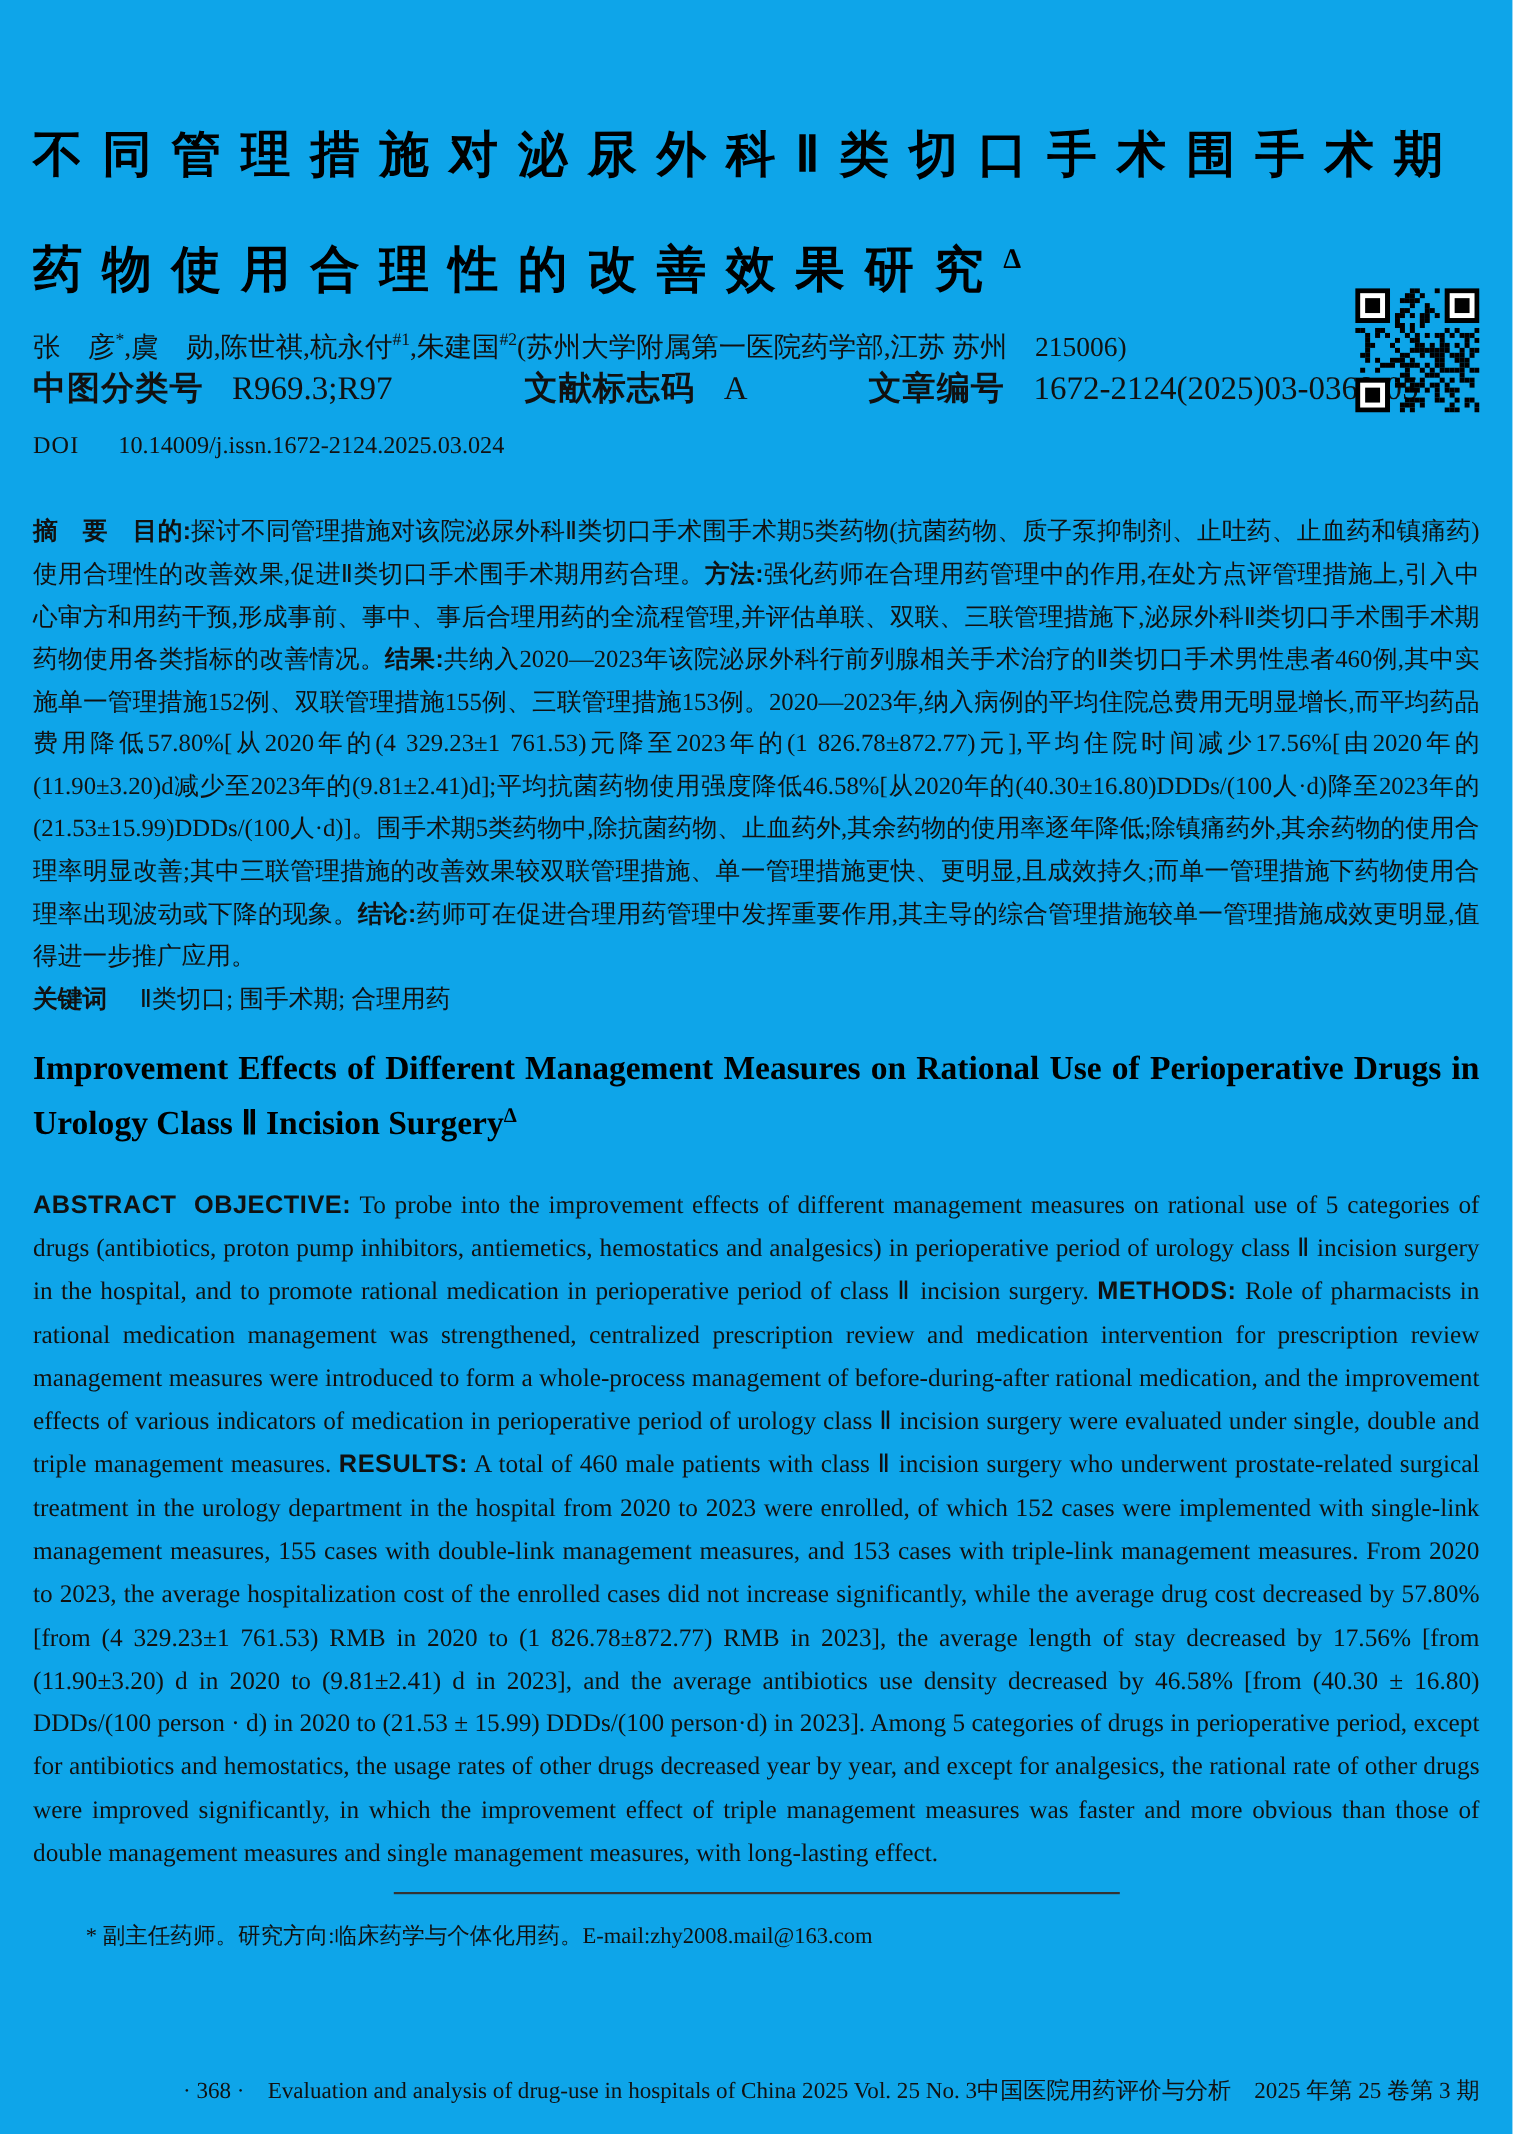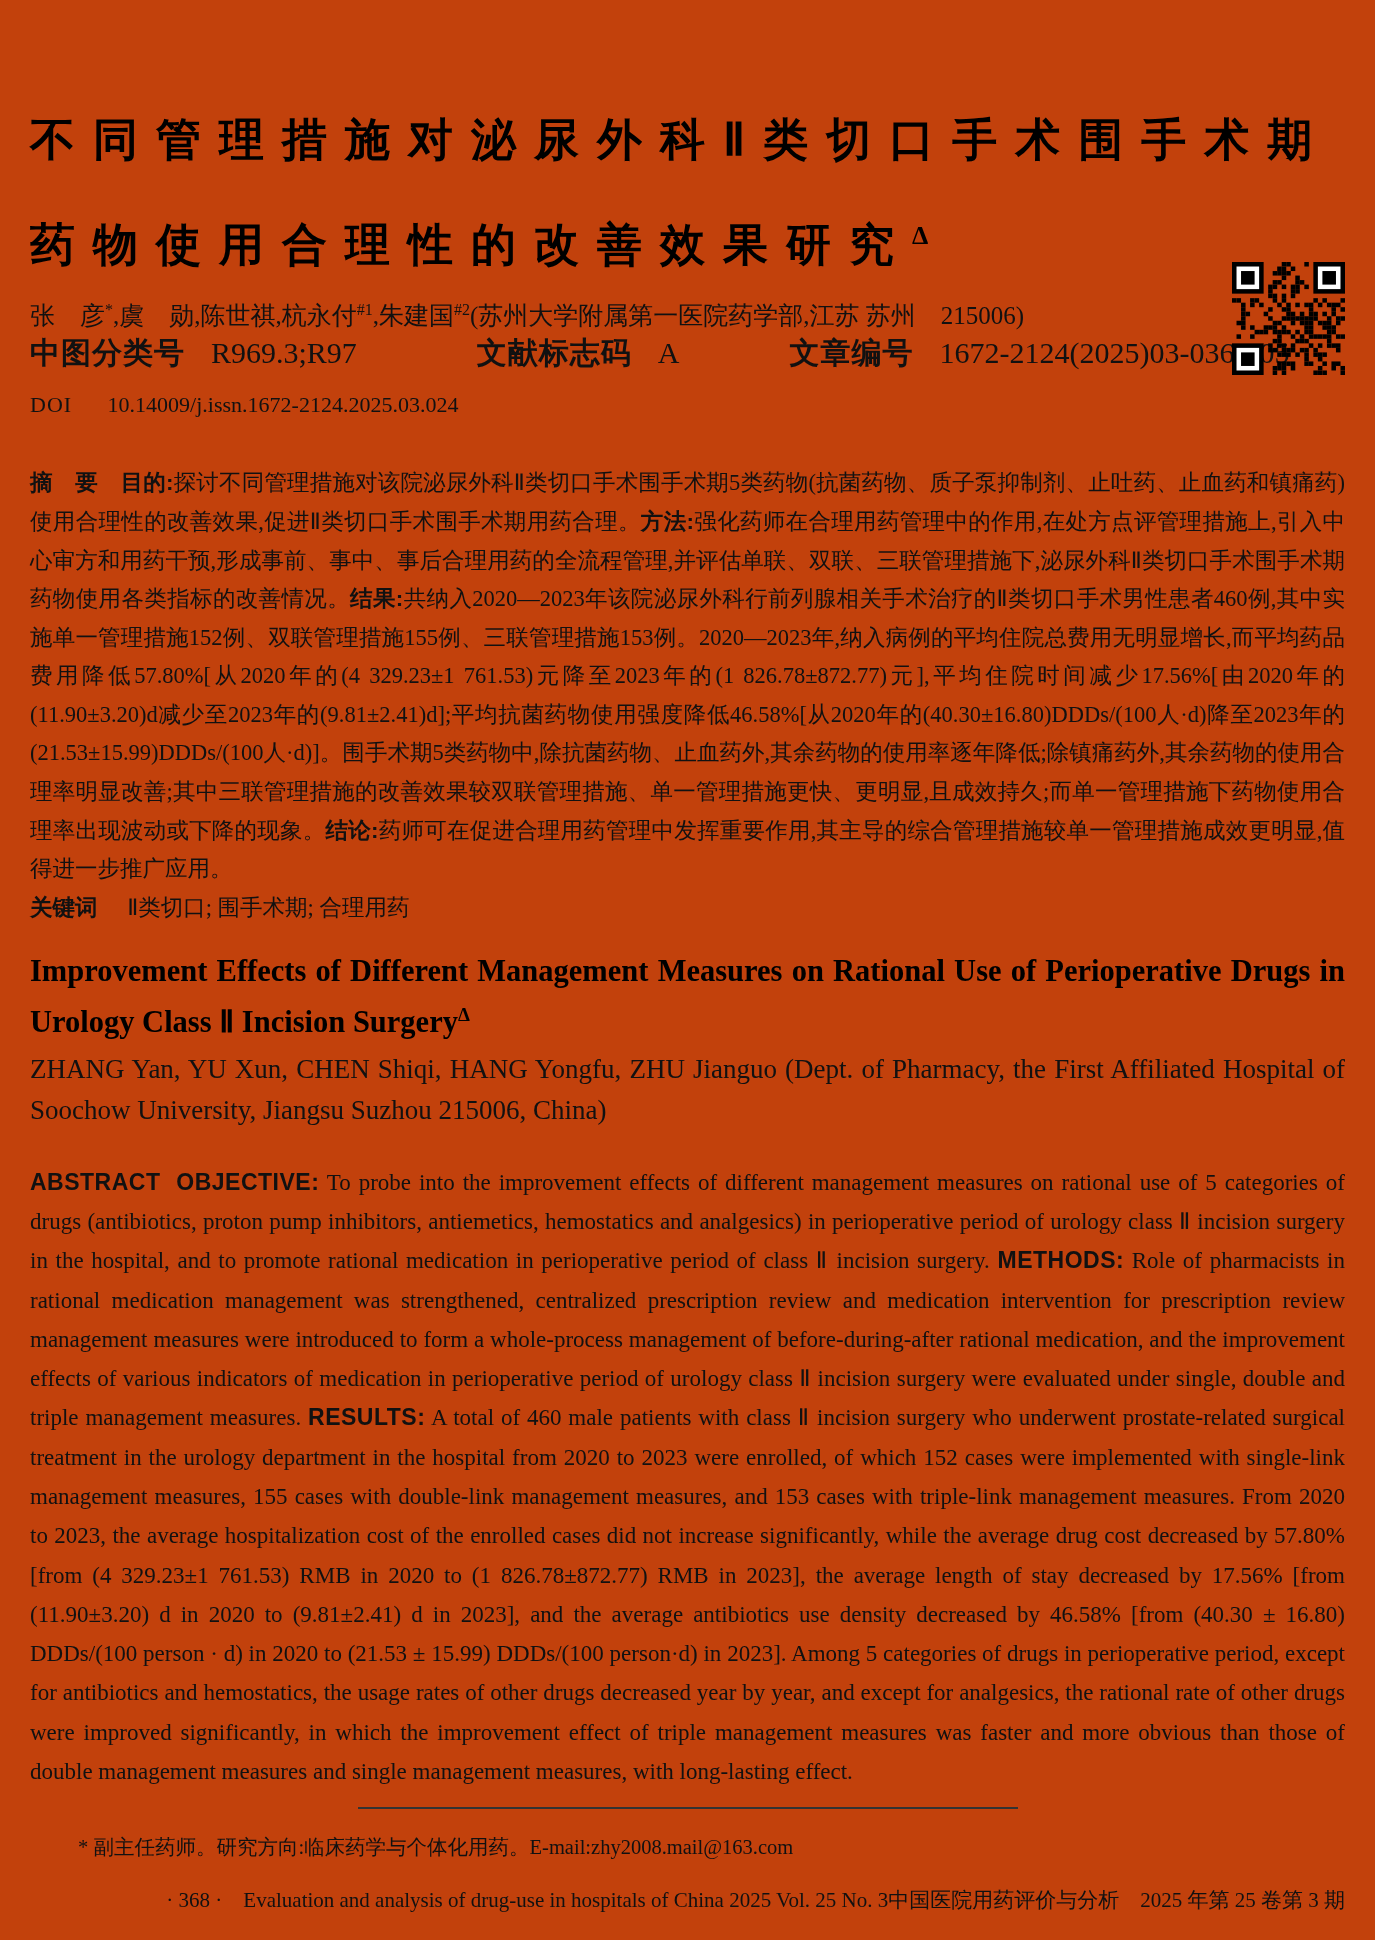--- a/index.html
+++ b/index.html
@@ -1,19 +1,19 @@
 <!DOCTYPE html>
 <html><head>
 <meta charset="utf-8">
 <style>
   html,body{margin:0;padding:0;background:#ffffff;}
   .page{
     position:relative;
     width:1375px;height:1940px;
-    background:#c2410c;
+    background:#0ea5e9;
     color:#111;
     font-family:"Liberation Serif", serif;
     overflow:hidden;
     box-sizing:border-box;
     padding:0 30px;
   }
   
   .title-cn{
     margin-top:92px;
     font-weight:bold;
@@ -363,21 +363,20 @@
 
   <div class="kw-row">
     <span class="b-label">关键词</span>
     <span class="kw-value">Ⅱ类切口; 围手术期; 合理用药</span>
   </div>
 
   <div class="title-en">
     <span>Improvement Effects of Different Management Measures on Rational Use of Perioperative Drugs in Urology Class Ⅱ Incision Surgery</span><sup>Δ</sup>
   </div>
 
-  <div class="authors-en">ZHANG Yan, YU Xun, CHEN Shiqi, HANG Yongfu, ZHU Jianguo (Dept. of Pharmacy, the First Affiliated Hospital of Soochow University, Jiangsu Suzhou 215006, China)</div>
 
   <div class="abstract-en">
     <span class="abs-label">ABSTRACT</span><span>&nbsp;&nbsp;</span><span class="abs-label">OBJECTIVE:</span><span> </span><span>To probe into the improvement effects of different management measures on rational use of 5 categories of drugs (antibiotics, proton pump inhibitors, antiemetics, hemostatics and analgesics) in perioperative period of urology class Ⅱ incision surgery in the hospital, and to promote rational medication in perioperative period of class Ⅱ incision surgery.</span><span> </span><span class="abs-label">METHODS:</span><span> </span><span>Role of pharmacists in rational medication management was strengthened, centralized prescription review and medication intervention for prescription review management measures were introduced to form a whole-process management of before-during-after rational medication, and the improvement effects of various indicators of medication in perioperative period of urology class Ⅱ incision surgery were evaluated under single, double and triple management measures.</span><span> </span><span class="abs-label">RESULTS:</span><span> </span><span>A total of 460 male patients with class Ⅱ incision surgery who underwent prostate-related surgical treatment in the urology department in the hospital from 2020 to 2023 were enrolled, of which 152 cases were implemented with single-link management measures, 155 cases with double-link management measures, and 153 cases with triple-link management measures. From 2020 to 2023, the average hospitalization cost of the enrolled cases did not increase significantly, while the average drug cost decreased by 57.80% [from (4 329.23±1 761.53) RMB in 2020 to (1 826.78±872.77) RMB in 2023], the average length of stay decreased by 17.56% [from (11.90±3.20) d in 2020 to (9.81±2.41) d in 2023], and the average antibiotics use density decreased by 46.58% [from (40.30 ± 16.80) DDDs/(100 person · d) in 2020 to (21.53 ± 15.99) DDDs/(100 person·d) in 2023]. Among 5 categories of drugs in perioperative period, except for antibiotics and hemostatics, the usage rates of other drugs decreased year by year, and except for analgesics, the rational rate of other drugs were improved significantly, in which the improvement effect of triple management measures was faster and more obvious than those of double management measures and single management measures, with long-lasting effect.</span>
   </div>
 
   <hr class="fn-divider">
 
   <div class="footnotes">
     <div><span>*</span> <span>副主任药师。研究方向:临床药学与个体化用药。E-mail:zhy2008.mail@163.com</span></div>
 

